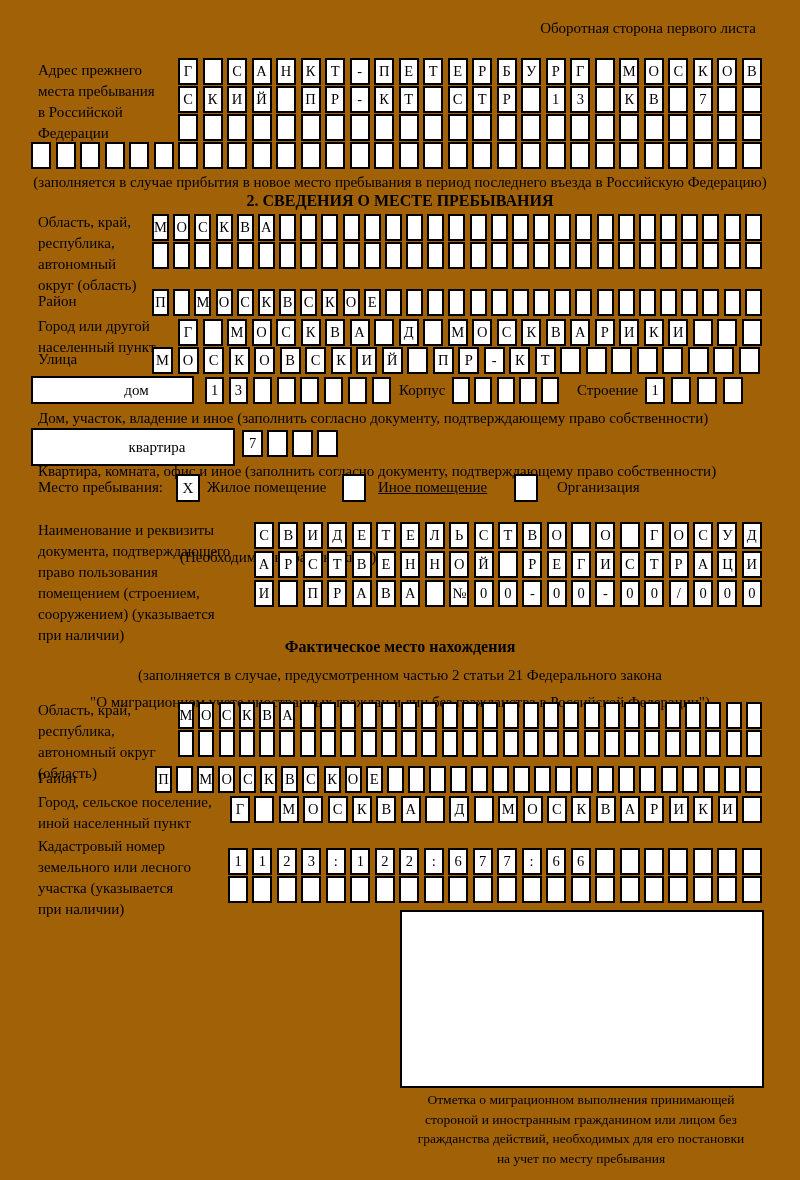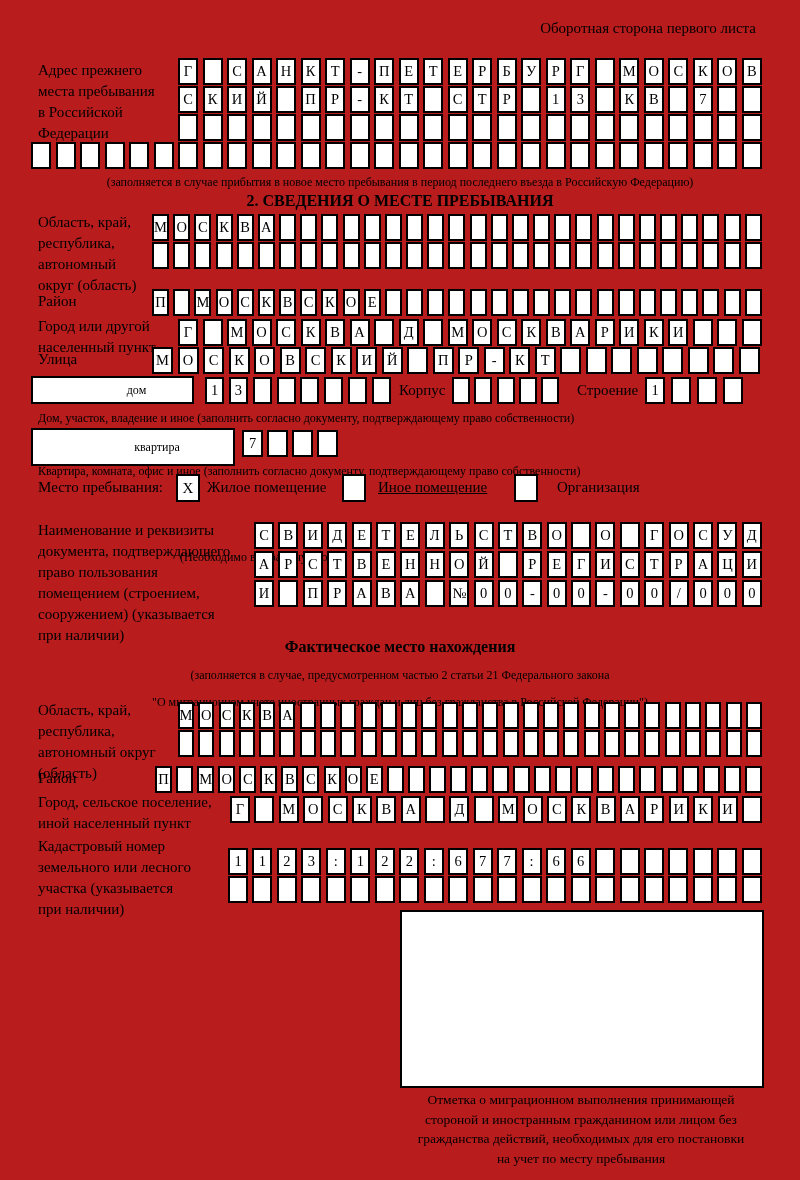--- a/index.html
+++ b/index.html
@@ -1,28 +1,28 @@
 <!DOCTYPE html>
 <html><head>
 <meta charset="utf-8">
 <style>
   html,body{margin:0;padding:0;background:#fff;}
-  .page{position:relative;width:800px;height:1180px;background:#b91c1c;color:#000;
+  .page{position:relative;width:800px;height:1180px;background:#a16207;color:#000;
         font-family:"Liberation Serif","DejaVu Serif",serif;overflow:hidden;}
   .lbl{position:absolute;font-size:15px;line-height:21px;white-space:pre-line;}
-  .note{position:absolute;font-size:12px;line-height:18px;}
+  .note{position:absolute;font-size:15px;line-height:18px;}
   .center{left:0;width:800px;text-align:center;}
   .hdr{position:absolute;font-size:15px;}
   .title{position:absolute;left:0;width:800px;text-align:center;font-size:16px;font-weight:bold;}
   .cellrow{position:absolute;display:flex;justify-content:space-between;--cw:20px;}
   .cell{box-sizing:border-box;flex:0 0 var(--cw);width:var(--cw);height:27px;border:2px solid #000;
         background:#fff;display:flex;align-items:center;justify-content:center;
         font-size:14.5px;line-height:1;overflow:hidden;}
   .fieldbox{position:absolute;box-sizing:border-box;border:2px solid #000;background:#fff;
-        display:flex;align-items:center;justify-content:center;font-size:12px;padding-left:48px;}
+        display:flex;align-items:center;justify-content:center;font-size:15px;padding-left:48px;}
   .chk{position:absolute;box-sizing:border-box;width:24px;height:28px;border:2px solid #000;
         background:#fff;display:flex;align-items:center;justify-content:center;font-size:15px;}
   .stamp{position:absolute;border:2px solid #000;background:#fff;}
   .cap{position:absolute;font-size:13.5px;line-height:19.5px;text-align:center;white-space:pre-line;}
 </style>
 </head>
 <body>
 
 <div class="page">
 

